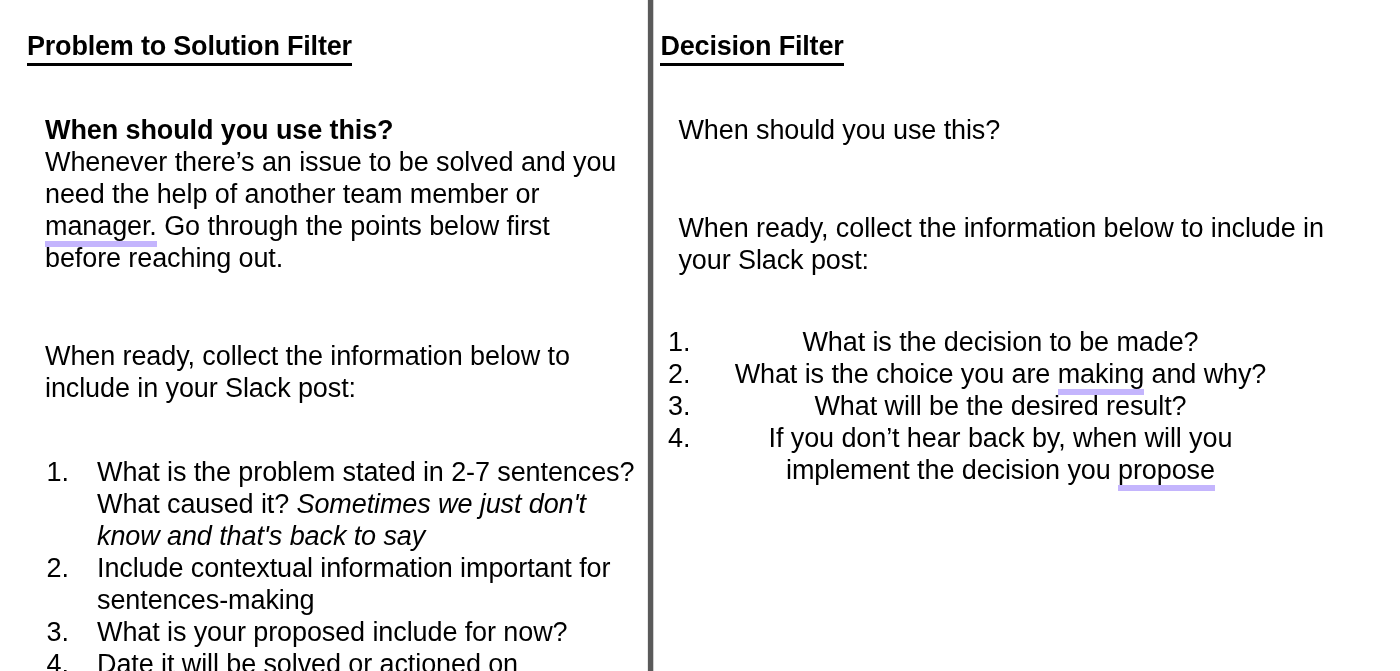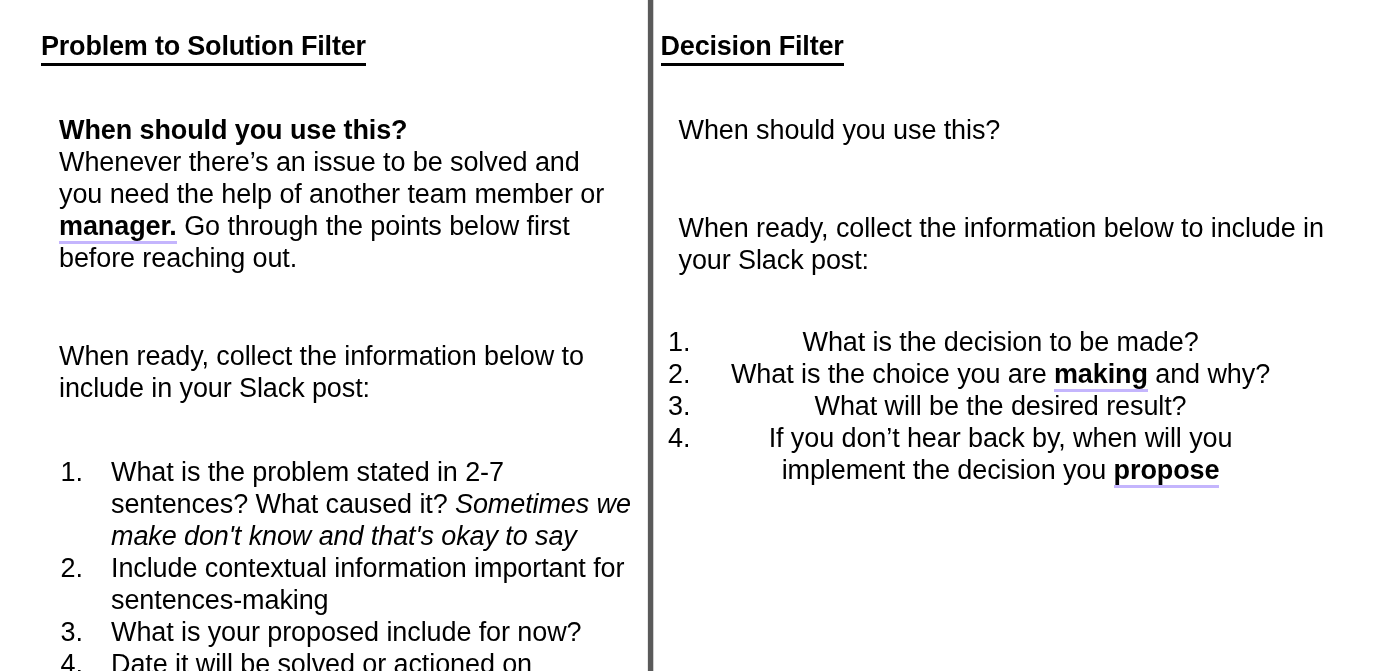--- a/index.html
+++ b/index.html
@@ -33,21 +33,21 @@
     background: #5a5a5a;
     box-shadow: 1px 0 0 #cfcfcf, -1px 0 0 #e8e8e8;
   }
 
   .column {
     box-sizing: border-box;
     position: relative;
   }
   .col-left {
     width: 648px;
-    padding: 30px 8px 0 41px;
+    padding: 30px 8px 0 27px;
   }
   .col-right {
     width: 764px;
     padding: 30px 30px 0 18px;
   }
 
   .heading {
     font-size: 27px;
     font-weight: bold;
     letter-spacing: -0.2px;
@@ -96,23 +96,22 @@
     font-size: 27px;
     line-height: 32px;
     letter-spacing: -0.1px;
   }
   .col-left .li-text { max-width: 545px; }
   .col-right .li-text { max-width: 570px; text-align: center; }
 
   .ital { font-style: italic; }
 
   .spell {
-    border-bottom: 3px solid #c4b5fd;
+    border-bottom: 6px solid #c4b5fd;
     padding-bottom: 0px;
-    font-weight: bold;
   }
 
   .list-top-gap-left { height: 34px; }
   .list-top-gap-right { height: 32px; }
 </style>
 </head>
 <body>
 
 <div class="slide">
 
@@ -133,21 +132,21 @@
 
     <div class="block-gap"></div>
 
     <p class="para">When ready, collect the information below to include in your Slack post:</p>
 
     <div class="list-top-gap-left"></div>
 
     <ol class="numbered">
       <li>
         <span class="li-num">1.</span>
-        <span class="li-text"><span>What is the problem stated in 2‑7 sentences? What caused it? </span><span class="ital">Sometimes we make don't know and that's okay to say</span></span>
+        <span class="li-text"><span>What is the problem stated in 2‑7 sentences? What caused it? </span><span class="ital">Sometimes we just don't know and that's back to say</span></span>
       </li>
       <li>
         <span class="li-num">2.</span>
         <span class="li-text"><span>Include contextual information important for sentences‑making</span></span>
       </li>
       <li>
         <span class="li-num">3.</span>
         <span class="li-text"><span>What is your proposed include for now?</span></span>
       </li>
       <li>

